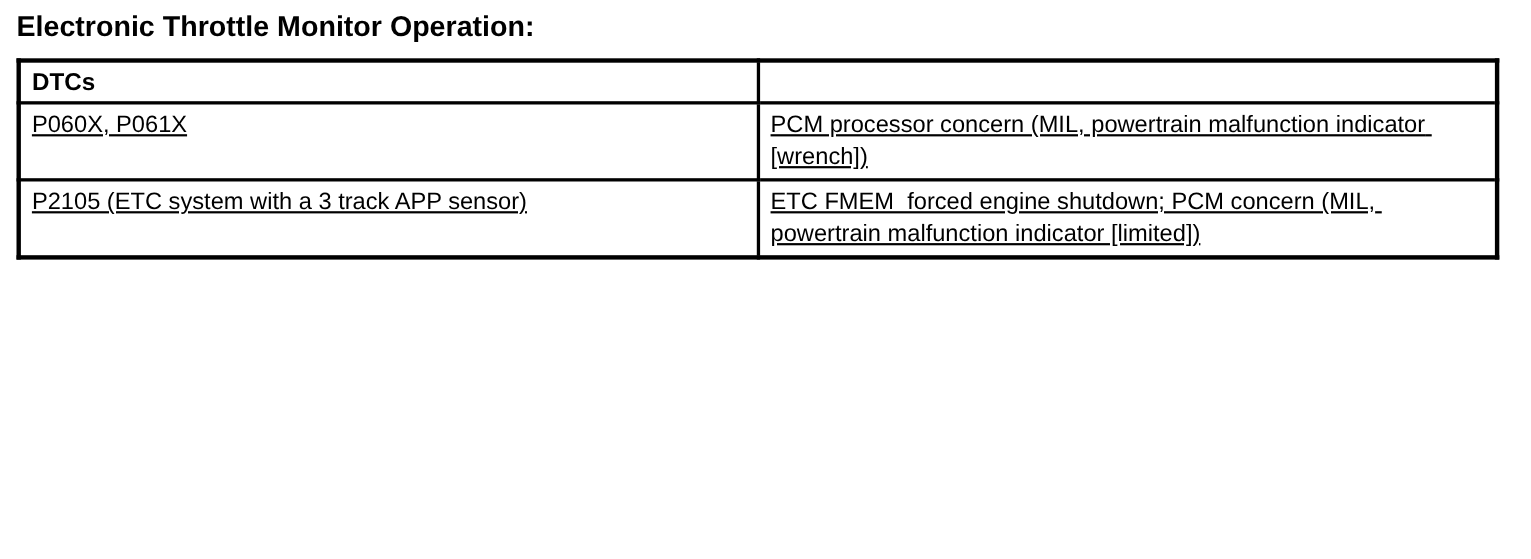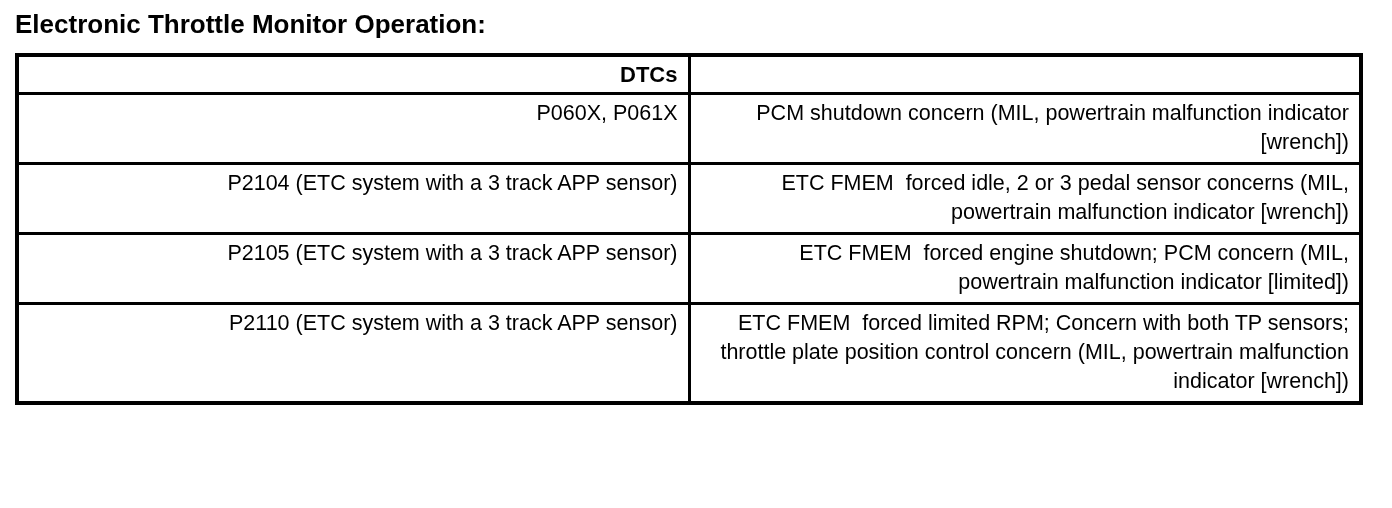--- a/index.html
+++ b/index.html
@@ -30,70 +30,62 @@
     margin-top: 13px;
     width: 1348px;
     border-collapse: collapse;
     table-layout: fixed;
     background: #ffffff;
   }
   table.dtc-table td, table.dtc-table th {
     border: 3px solid #000000;
     width: 50%;
     vertical-align: top;
-    text-align: right;
+    text-align: left;
     font-size: 21.5px;
     line-height: 29px;
     padding: 4px 10px 5px 10px;
     white-space: pre-wrap;
     color: #000000;
   }
   table.dtc-table { border: 4px solid #000000; }
   table.dtc-table tr.head-row th {
     font-weight: bold;
     font-size: 22px;
     padding-top: 3px;
     padding-bottom: 3px;
     height: 38px;
   }
-  tr.row-2line td { height: 66px; }
+  tr.row-2line td { height: 66px; text-decoration: underline; }
   tr.row-3line td { height: 95px; }
 </style>
 </head>
 <body>
 
 <div class="page">
 
   <div class="doc-title">Electronic Throttle Monitor Operation:</div>
 
   <table class="dtc-table">
     <thead>
       <tr class="head-row">
         <th>DTCs</th>
         <th></th>
       </tr>
     </thead>
     <tbody>
 
     <tr class="row-2line">
       <td>P060X, P061X</td>
-      <td>PCM shutdown concern (MIL, powertrain malfunction indicator [wrench])</td>
+      <td>PCM processor concern (MIL, powertrain malfunction indicator [wrench])</td>
     </tr>
 
-    <tr class="row-2line">
-      <td>P2104 (ETC system with a 3 track APP sensor)</td>
-      <td>ETC FMEM  forced idle, 2 or 3 pedal sensor concerns (MIL, powertrain malfunction indicator [wrench])</td>
-    </tr>
 
     <tr class="row-2line">
       <td>P2105 (ETC system with a 3 track APP sensor)</td>
       <td>ETC FMEM  forced engine shutdown; PCM concern (MIL, powertrain malfunction indicator [limited])</td>
     </tr>
 
-    <tr class="row-3line">
-      <td>P2110 (ETC system with a 3 track APP sensor)</td>
-      <td>ETC FMEM  forced limited RPM; Concern with both TP sensors; throttle plate position control concern (MIL, powertrain malfunction indicator [wrench])</td>
-    </tr>
 
   </tbody>
   </table>
 
 </div>
 
 </body></html>

